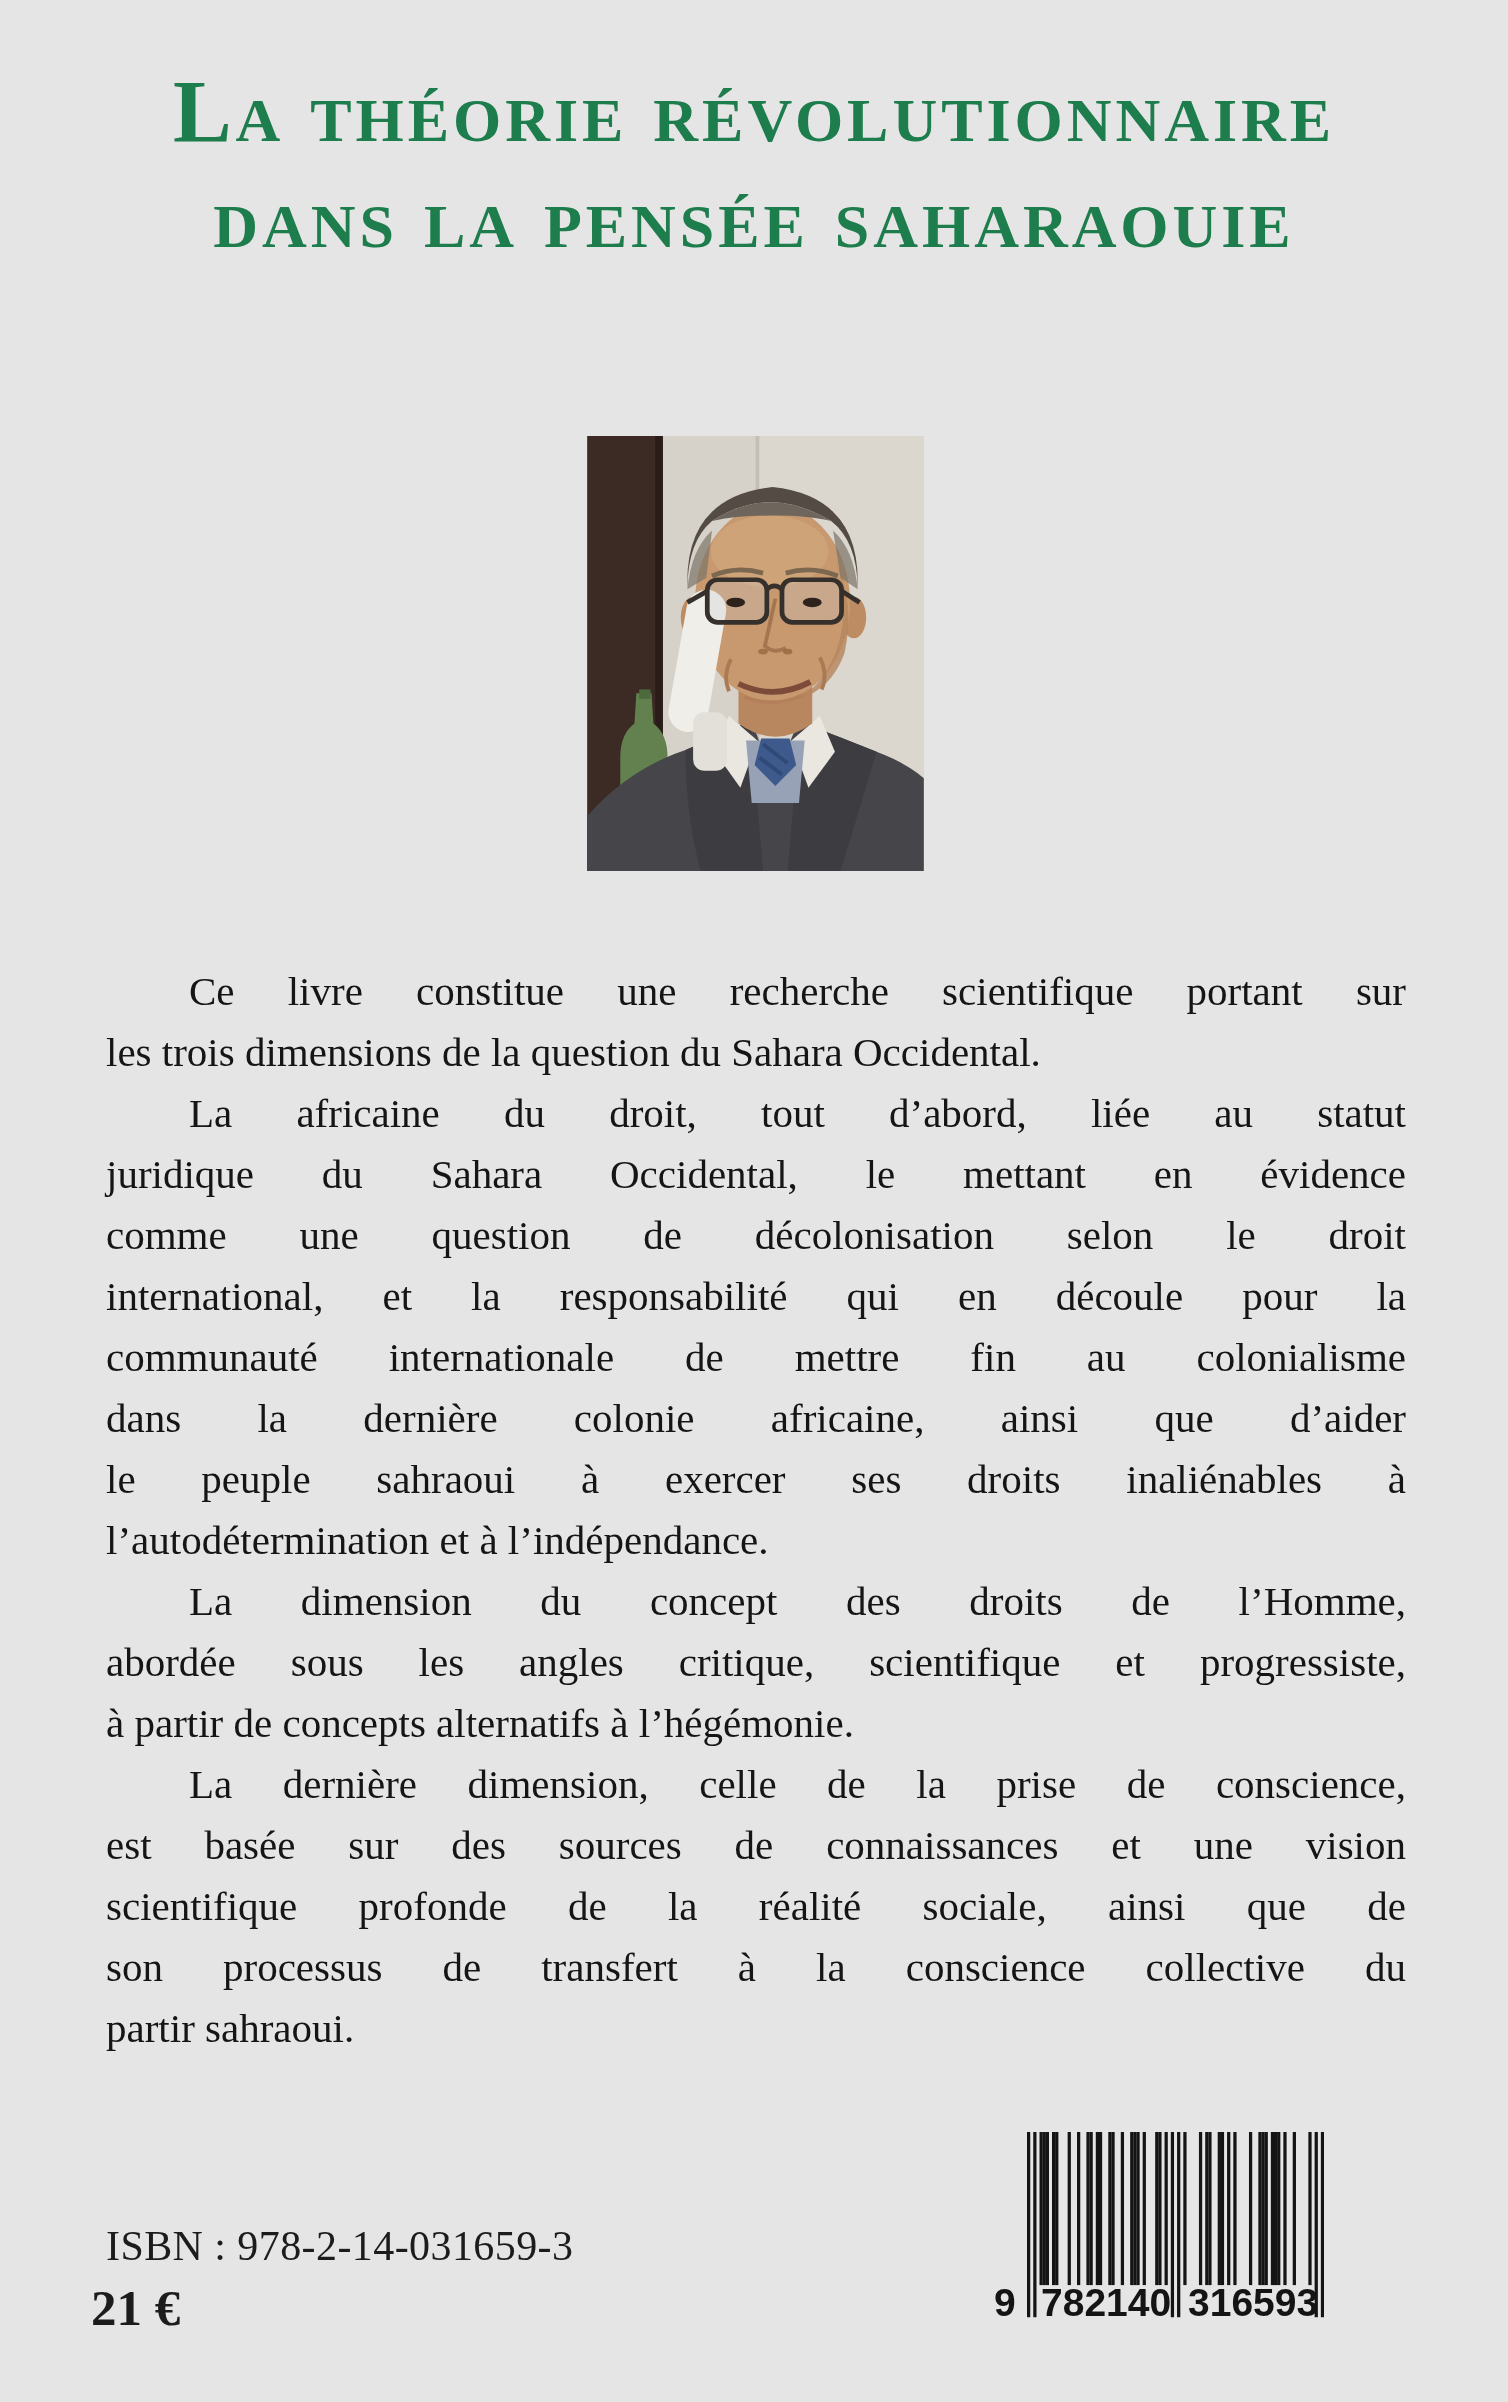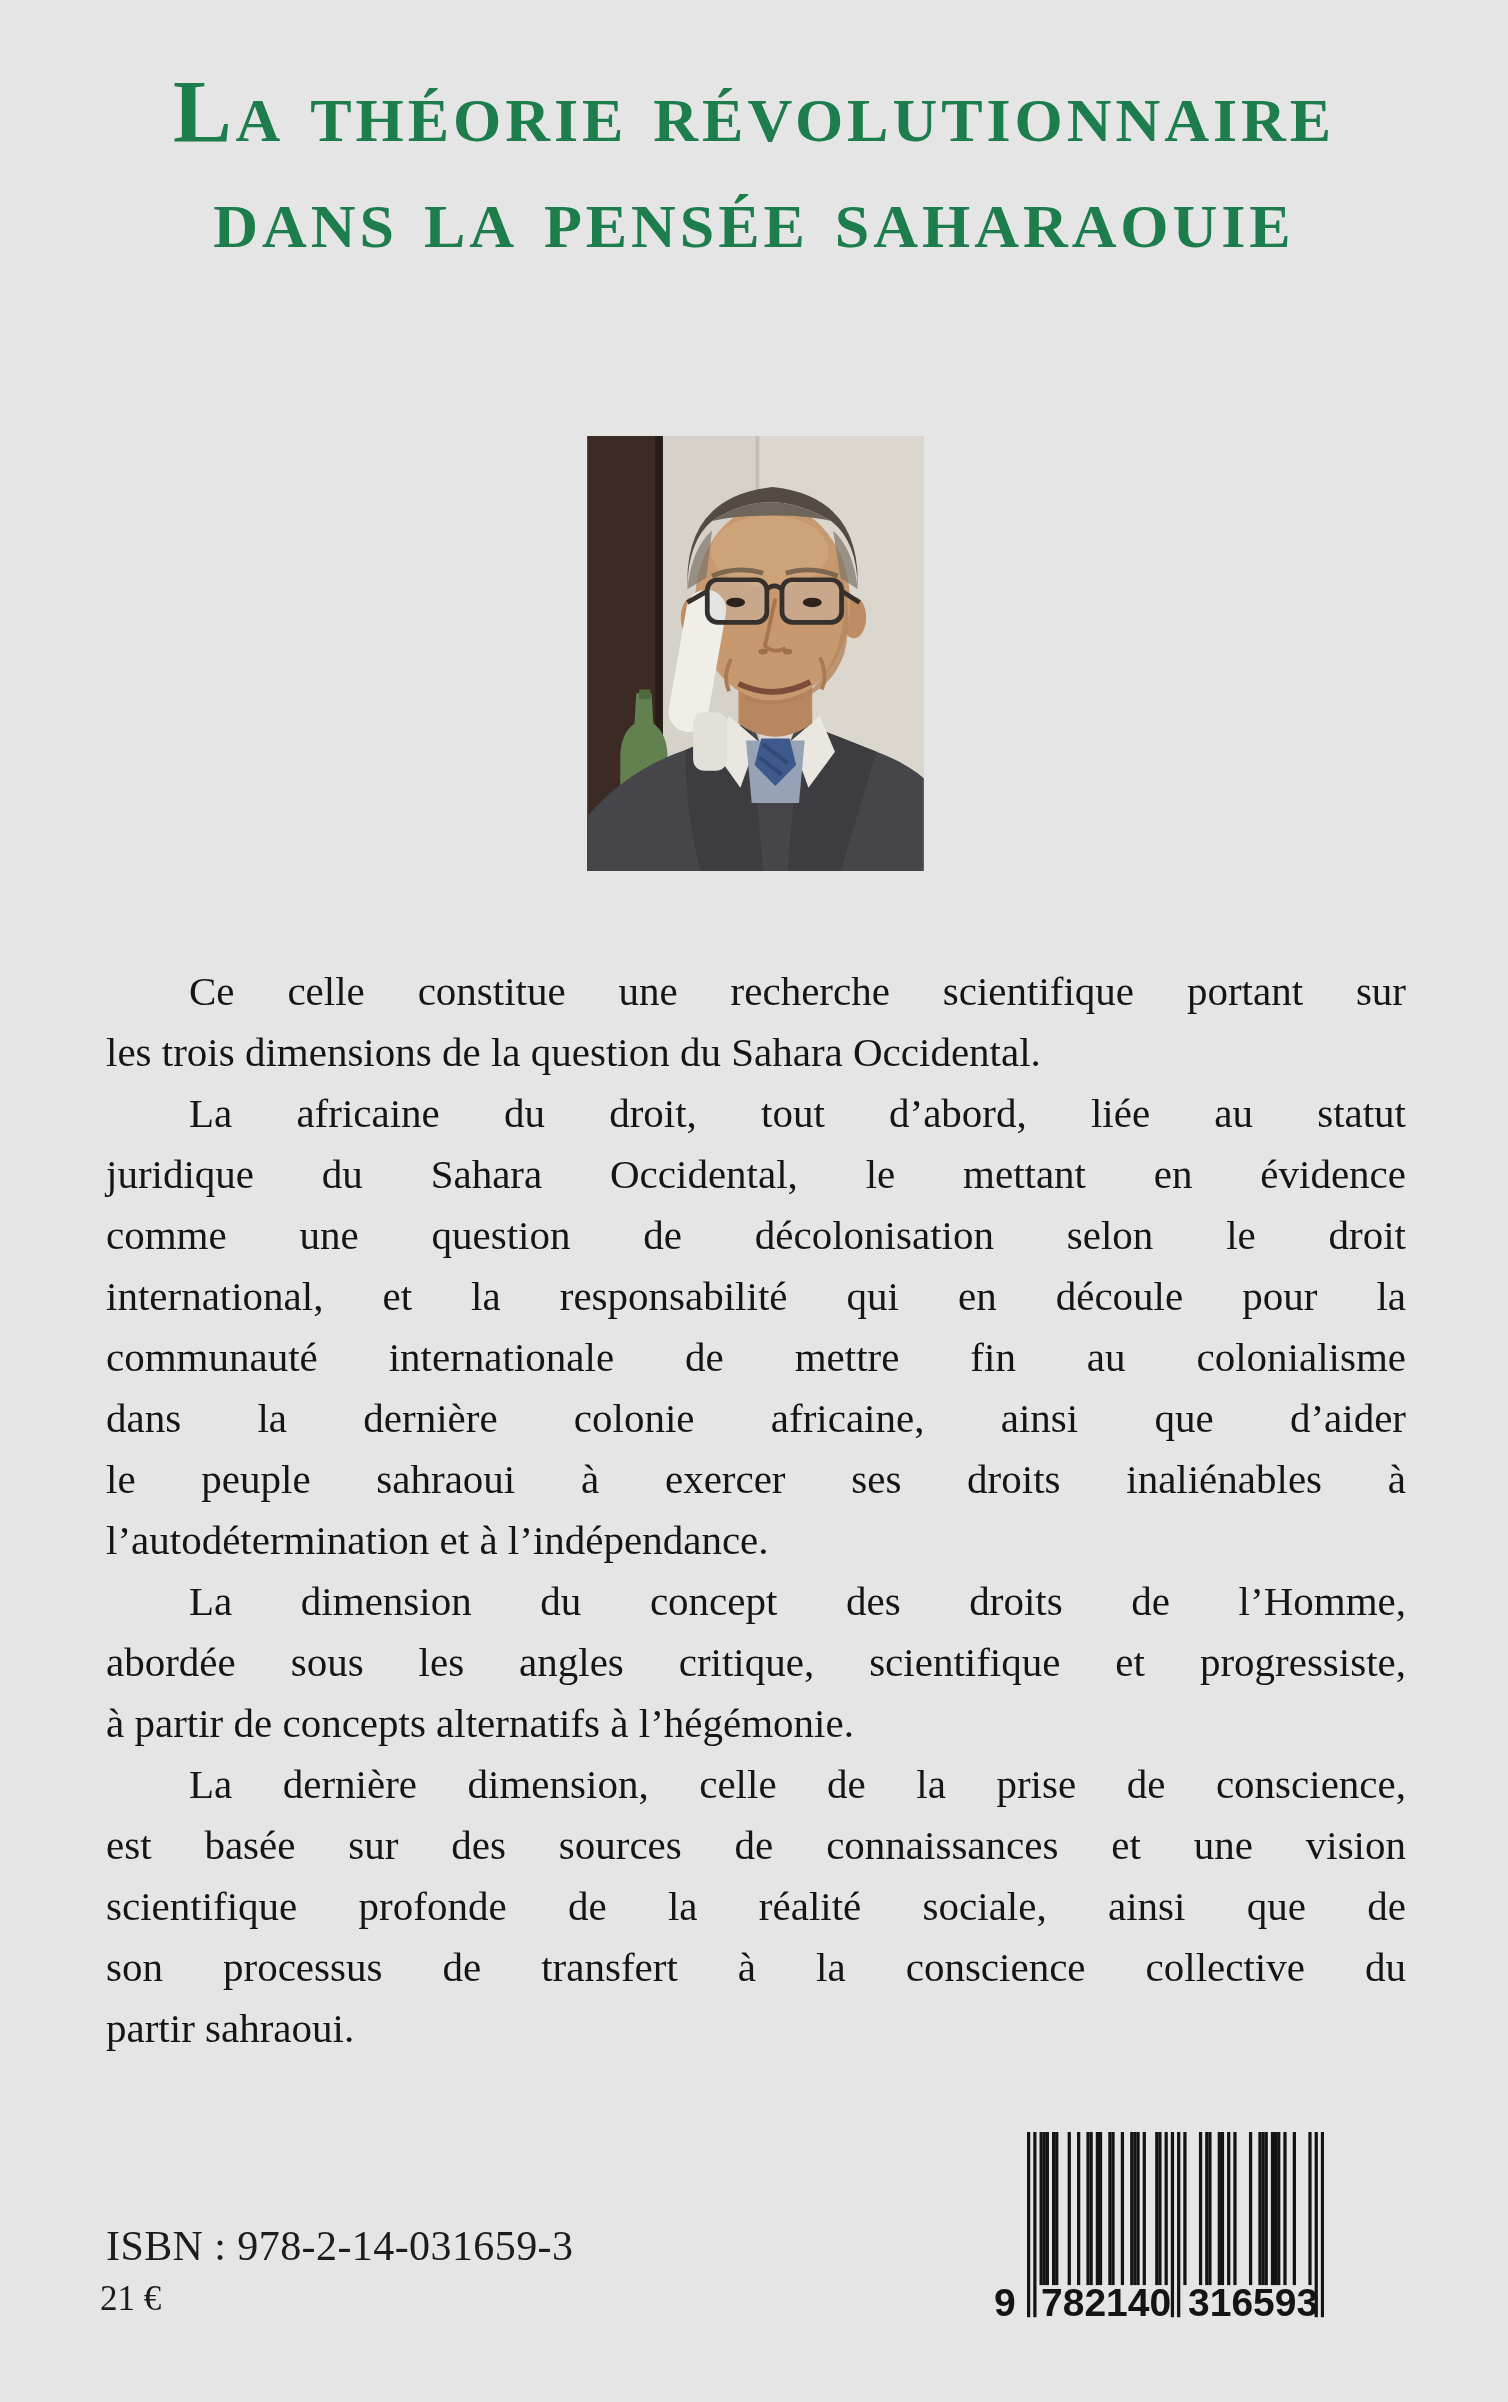--- a/index.html
+++ b/index.html
@@ -61,24 +61,25 @@
   .isbn {
     position: absolute;
     left: 106px;
     top: 2222px;
     font-size: 42px;
     letter-spacing: 0.01em;
     color: #1c1c1c;
   }
   .price {
     position: absolute;
-    left: 100px;
+    left: 91px;
     top: 2279px;
-    font-size: 35px;
+    font-size: 51px;
     color: #1c1c1c;
+    font-weight: bold;
   }
 
   .barcode {
     position: absolute;
     left: 994px;
     top: 2132px;
     width: 333px;
     height: 201px;
   }
   .barcode-bars {
@@ -182,21 +183,21 @@
       <path d="M152 236 q-9 18 -2 34" stroke="#ab7a55" stroke-width="4" fill="none"></path>
       <path d="M246 234 q9 18 2 34" stroke="#ab7a55" stroke-width="4" fill="none"></path>
 
       <path d="M160 262 q38 18 76 -2" stroke="#7d4b3a" stroke-width="6" fill="none"></path>
       <path d="M166 276 q30 12 62 -2" stroke="#b07e5a" stroke-width="4" fill="none" opacity="0.7"></path>
     </svg>
   </div>
 
   <div class="body-text" style="color: rgb(21, 21, 21);">
       <div>
-        <div class="line indent">Ce celle constitue une recherche scientifique portant sur</div>
+        <div class="line indent">Ce livre constitue une recherche scientifique portant sur</div>
         <div class="line last">les trois dimensions de la question du Sahara Occidental.</div>
       </div>
       <div>
         <div class="line indent">La africaine du droit, tout d’abord, liée au statut</div>
         <div class="line">juridique du Sahara Occidental, le mettant en évidence</div>
         <div class="line">comme une question de décolonisation selon le droit</div>
         <div class="line">international, et la responsabilité qui en découle pour la</div>
         <div class="line">communauté internationale de mettre fin au colonialisme</div>
         <div class="line">dans la dernière colonie africaine, ainsi que d’aider</div>
         <div class="line">le peuple sahraoui à exercer ses droits inaliénables à</div>

